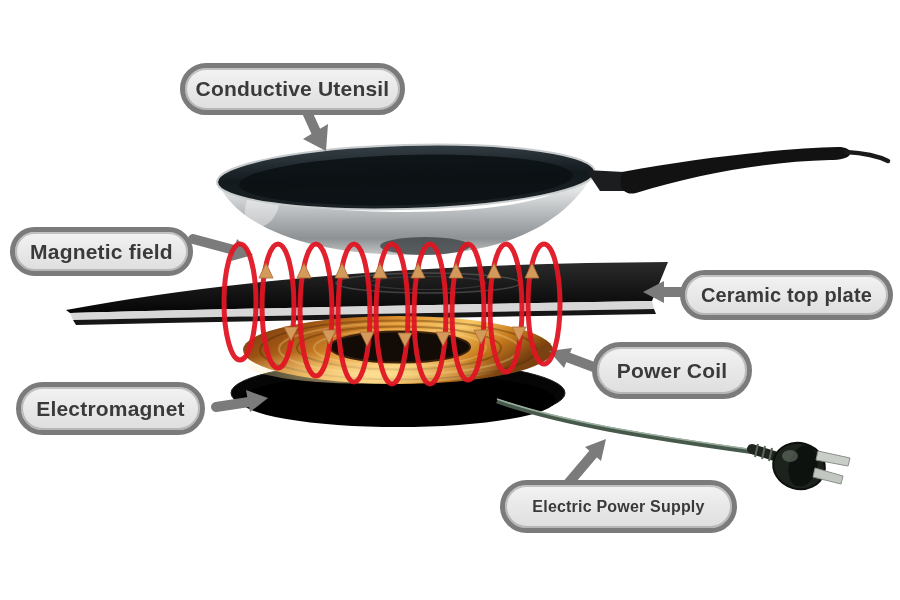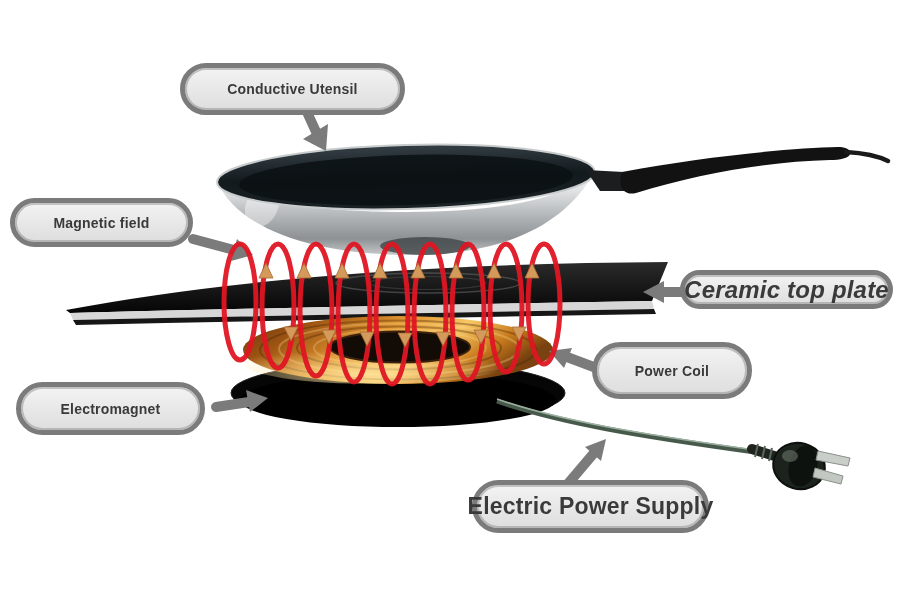--- a/index.html
+++ b/index.html
@@ -14,31 +14,31 @@
   .label{
     position:absolute;
     box-sizing:border-box;
     display:flex;align-items:center;justify-content:center;
     background:linear-gradient(180deg,#f3f3f3 0%,#e7e7e7 55%,#dedede 100%);
     border:5px solid #7b7b7b;
     border-radius:30px;
     box-shadow:inset 0 0 0 2px rgba(120,120,120,.40);
     color:#3a3a3a;
     font-weight:bold;
-    font-size:14px;
+    font-size:21px;
     letter-spacing:.2px;
     white-space:nowrap;
     text-align:center;
   }
   .lbl-conductive{left:180px;top:63px;width:225px;height:52px;}
-  .lbl-magnetic{left:10px;top:198px;width:183px;height:49px;align-items:center;}
-  .lbl-ceramic{left:680px;top:270px;width:213px;height:39px;font-size:24px;font-style:italic;}
+  .lbl-magnetic{left:10px;top:227px;width:183px;height:49px;align-items:center;}
+  .lbl-ceramic{left:680px;top:270px;width:213px;height:50px;font-size:20px;}
   .lbl-powercoil{left:592px;top:342px;width:160px;height:57px;}
   .lbl-electromagnet{left:16px;top:382px;width:189px;height:53px;}
-  .lbl-supply{left:472px;top:480px;width:237px;height:53px;font-size:23px;}
+  .lbl-supply{left:500px;top:480px;width:237px;height:53px;font-size:16px;}
 </style>
 </head>
 <body>
 
 <div id="stage">
 
   <svg id="art" width="900" height="600" viewBox="0 0 900 600">
     <defs>
       <linearGradient id="steel" x1="0" y1="0" x2="0" y2="1">
         <stop offset="0" stop-color="#fbfbfb"></stop>

